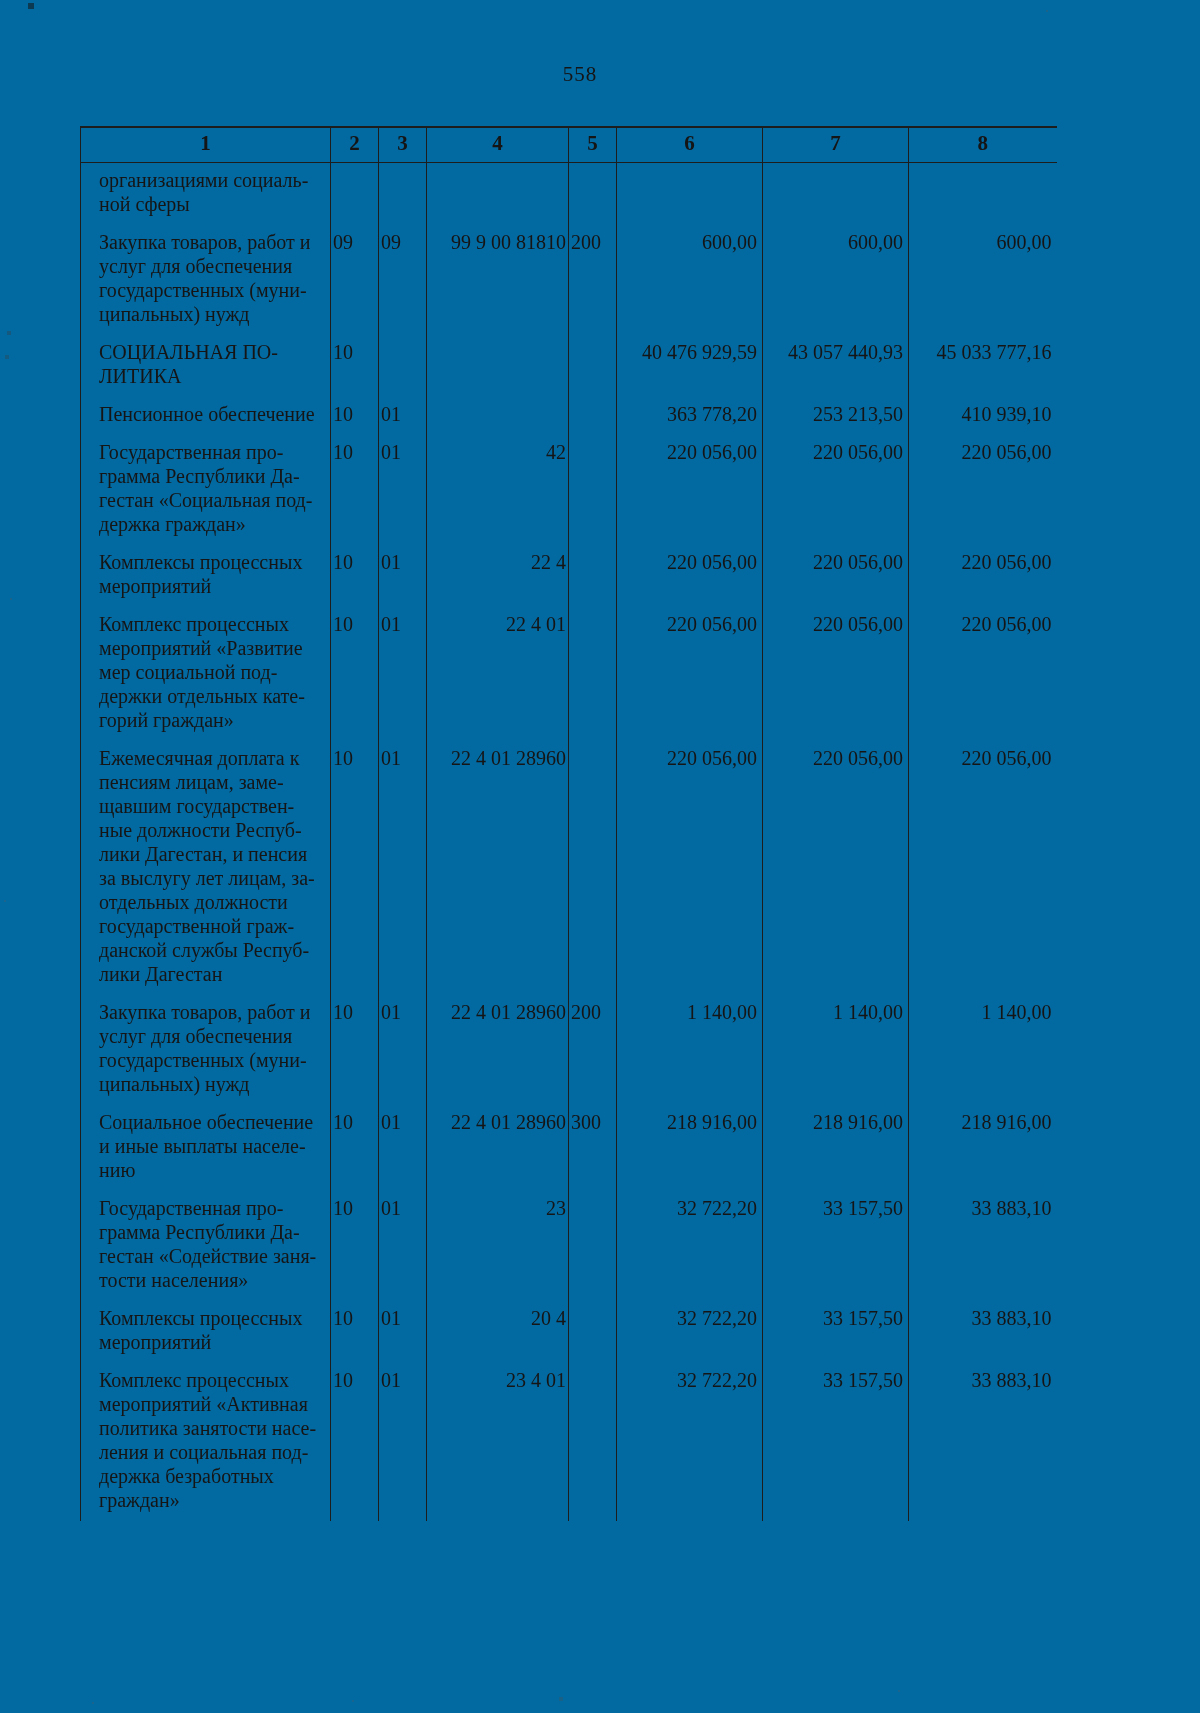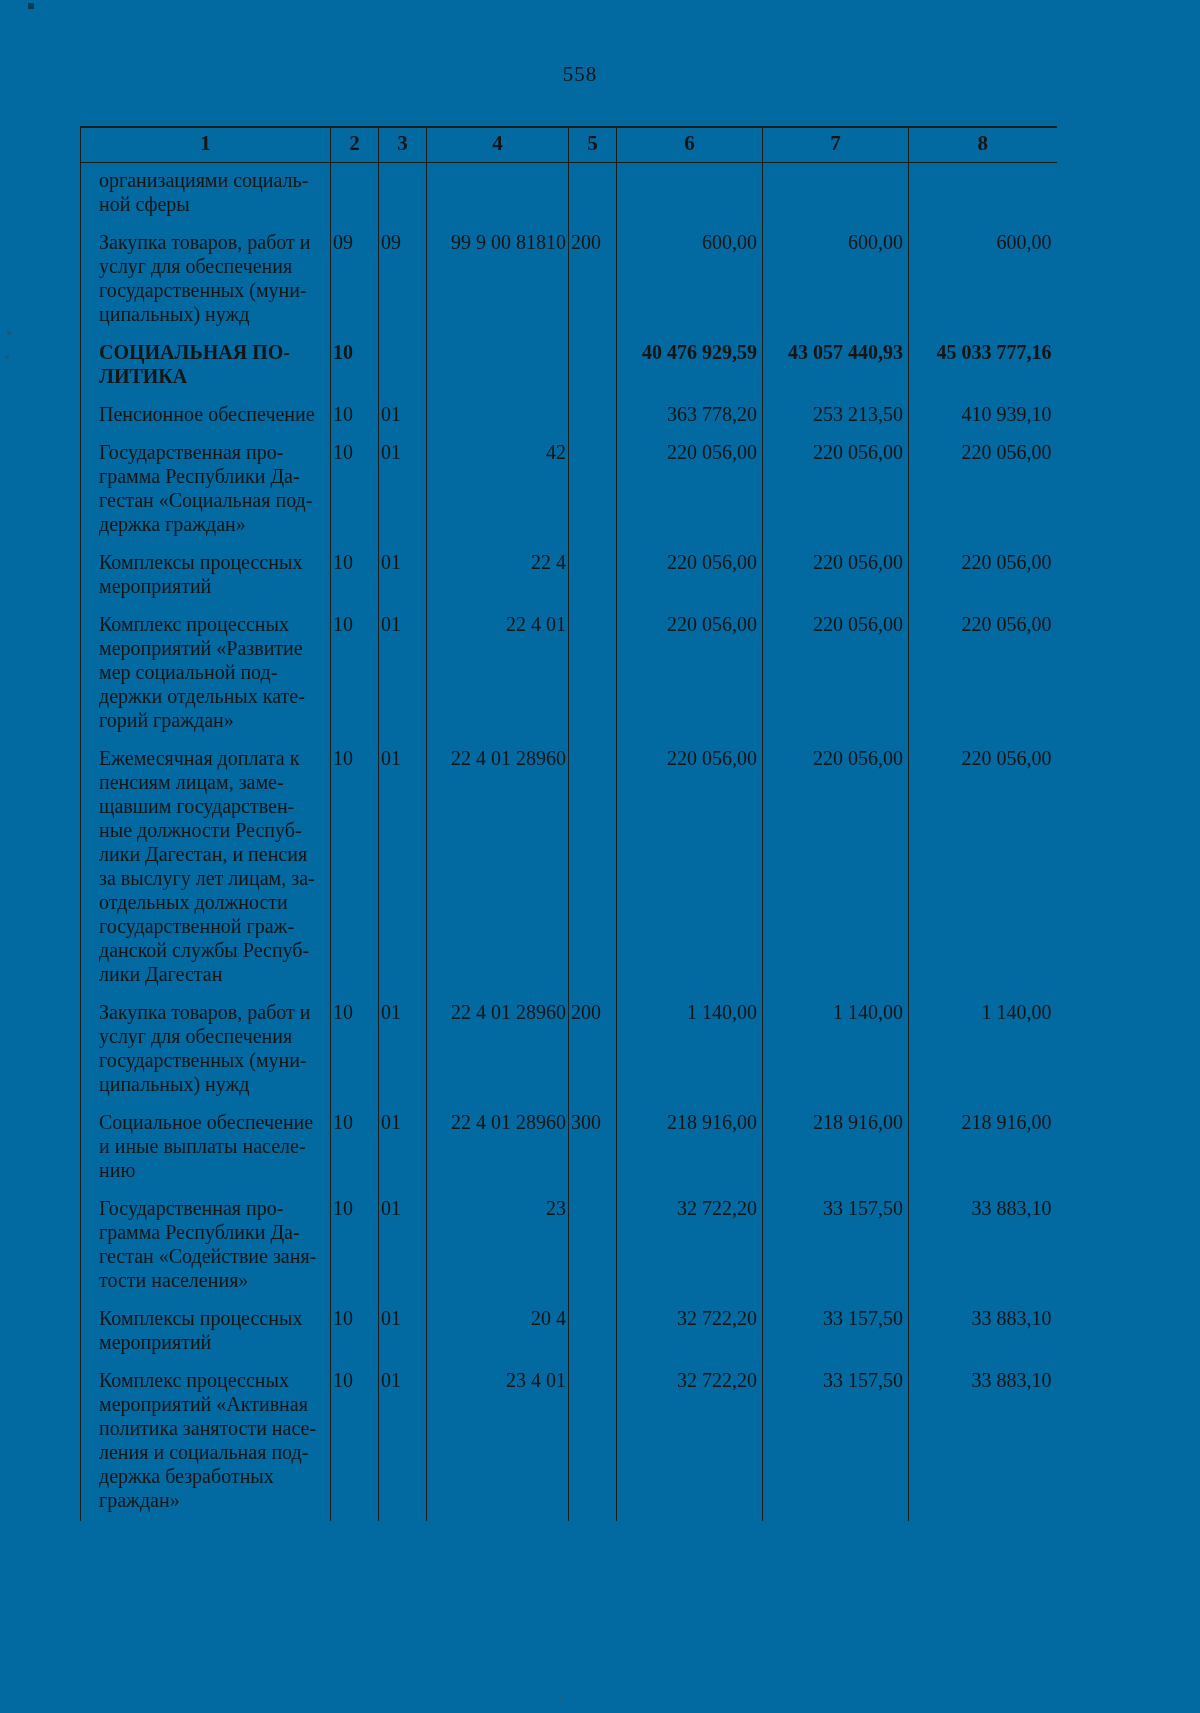--- a/index.html
+++ b/index.html
@@ -57,21 +57,21 @@
   tbody td {
     vertical-align: top;
     font-size: 20px;
     line-height: 24px;
     padding: 5px 2px 9px 2px;
   }
   td.c1 { white-space: pre-line; text-align: left; padding-left: 18px; padding-right: 4px; }
   td.c2, td.c3, td.c5 { text-align: left; }
   td.c4 { text-align: right; padding-left: 20px; }
   td.c6, td.c7, td.c8 { text-align: right; padding-right: 5px; }
-  tr.bold td { font-weight: bold; }
+  tr.bold td { font-weight: normal; }
   .scan-noise {
     position: absolute;
     top: 0; left: 0;
     width: 2px; height: 2px;
     background: transparent;
     box-shadow:
       30px 5px 0 2px rgba(20,20,20,0.55),
       8px 332px 0 1px rgba(60,60,60,0.35),
       6px 356px 0 1px rgba(60,60,60,0.30),
       10px 598px 0 0 rgba(90,90,90,0.30),

